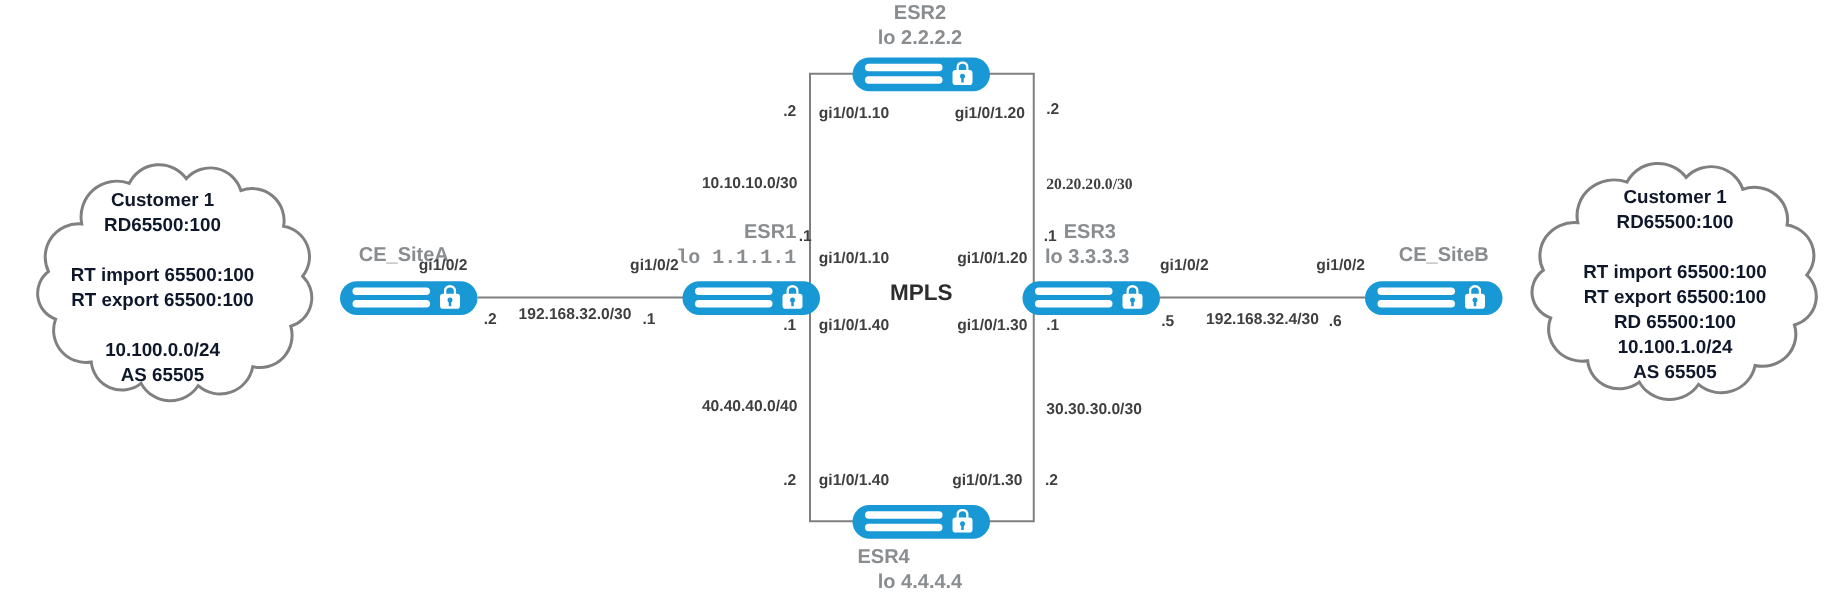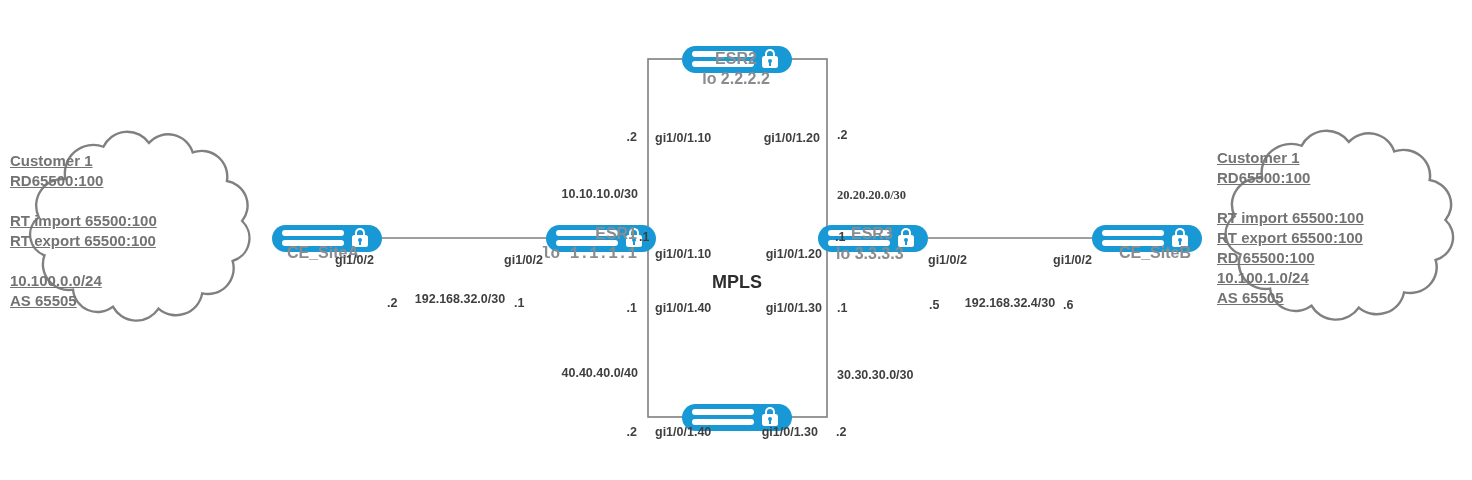--- a/index.html
+++ b/index.html
@@ -4,26 +4,26 @@
 <style>
   * { margin:0; padding:0; box-sizing:border-box; }
   html,body { background:#ffffff; }
   #canvas {
     position:relative; width:1472px; height:480px; background:#ffffff;
     font-family:"Liberation Sans", sans-serif; overflow:hidden;
   }
   svg.wires { position:absolute; left:0; top:0; z-index:1; }
 
   
-  .lbl { position:absolute; z-index:4; white-space:nowrap;margin-top:48px; }
+  .lbl { position:absolute; z-index:4; white-space:nowrap; }
   .h   { font-size:16px; font-weight:bold; color:#8a8d90; }      
   .s   { font-size:12.5px; font-weight:600; color:#3f3f3f; }     
   .mpls{ font-size:18px; font-weight:bold; color:#2d2d2d; }
-  .cloud-text { position:absolute; z-index:3; text-align:left;
-    font-size:15px; font-weight:bold; color:#737373;text-decoration:underline; }
+  .cloud-text { position:absolute; z-index:3; text-align:center;
+    font-size:15px; font-weight:bold; color:#0f172a; }
   .cloud-line { height:20px; line-height:20px; }
 
   
   .router { position:absolute; z-index:2; width:110px; height:27px;
     background:#1899d6; border-radius:13.5px; }
   .router .bar { position:absolute; left:10px; width:62px; height:6px;
     background:#ffffff; border-radius:3px; }
   .router .bar.b1 { top:5px; }
   .router .bar.b2 { top:15px; }
   .lock { position:absolute; left:80px; top:3px; width:16px; height:20px; }

